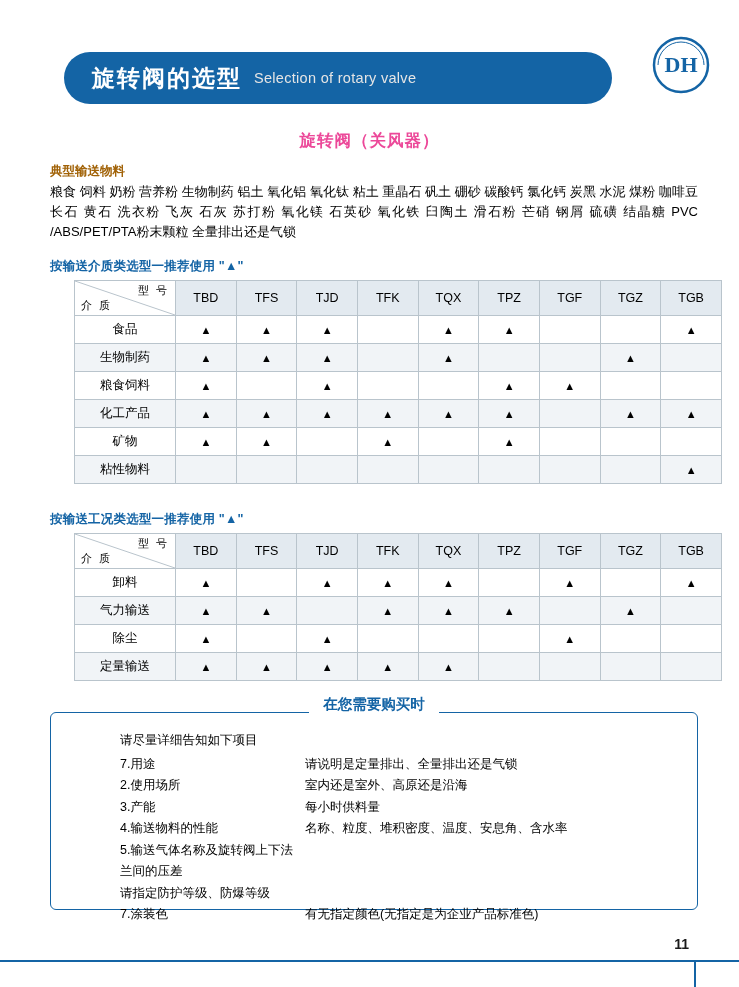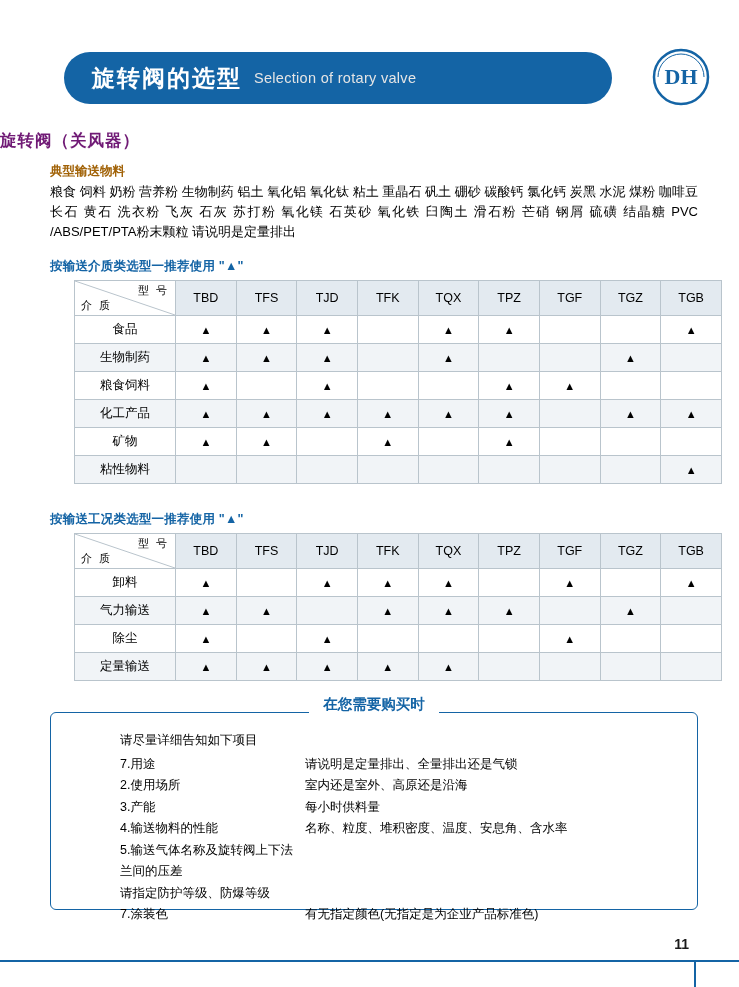--- a/index.html
+++ b/index.html
@@ -46,35 +46,36 @@
     color: #e5e5e5;
     font-size: 14.5px;
     margin-left: 12px;
     letter-spacing: 0.3px;
   }
 
   
   .logo {
     position: absolute;
     left: 652px;
-    top: 48px;
+    top: 36px;
     width: 58px;
     height: 58px;
   }
   .logo svg { display: block; }
 
   
   .main-title {
     position: absolute;
     left: 0;
     top: 130px;
     width: 739px;
+    text-align: center;
     font-size: 16.5px;
     font-weight: bold;
-    color: #701a75;
+    color: #ec4899;
     letter-spacing: 1px;
   }
 
   
   .mat-label {
     position: absolute;
     left: 50px;
     top: 163px;
     font-size: 12.5px;
     font-weight: bold;
@@ -257,21 +258,21 @@
     <svg width="58" height="58" viewBox="0 0 58 58" aria-hidden="true">
       <circle cx="29" cy="29" r="27" fill="none" stroke="#1464a5" stroke-width="2.5"></circle>
       <path d="M6 29 a23 23 0 0 1 46 0" fill="none" stroke="#1464a5" stroke-width="1"></path>
       <text x="29" y="36" text-anchor="middle" font-family="Liberation Serif, serif" font-size="22" font-weight="bold" fill="#1464a5">DH</text>
     </svg>
   </div>
 
   <div class="main-title">旋转阀（关风器）</div>
 
   <div class="mat-label">典型输送物料</div>
-  <div class="mat-body">粮食 饲料 奶粉 营养粉 生物制药 铝土 氧化铝 氧化钛 粘土 重晶石 矾土 硼砂 碳酸钙 氯化钙 炭黑 水泥 煤粉 咖啡豆 长石 黄石 洗衣粉 飞灰 石灰 苏打粉 氧化镁 石英砂 氧化铁 臼陶土 滑石粉 芒硝 钢屑 硫磺 结晶糖 PVC /ABS/PET/PTA粉末颗粒 请说明是定量排出</div>
+  <div class="mat-body">粮食 饲料 奶粉 营养粉 生物制药 铝土 氧化铝 氧化钛 粘土 重晶石 矾土 硼砂 碳酸钙 氯化钙 炭黑 水泥 煤粉 咖啡豆 长石 黄石 洗衣粉 飞灰 石灰 苏打粉 氧化镁 石英砂 氧化铁 臼陶土 滑石粉 芒硝 钢屑 硫磺 结晶糖 PVC /ABS/PET/PTA粉末颗粒 全量排出还是气锁</div>
 
   <div class="sub-head sub-head-1">按输送介质类选型一推荐使用 "▲"</div>
 
   <div class="tbl-wrap tbl-wrap-1">
     <table class="sel">
       <thead>
         <tr>
           <th class="corner">
             <div class="corner-inner">
               <svg class="diag" viewBox="0 0 100 34" preserveAspectRatio="none" aria-hidden="true">

